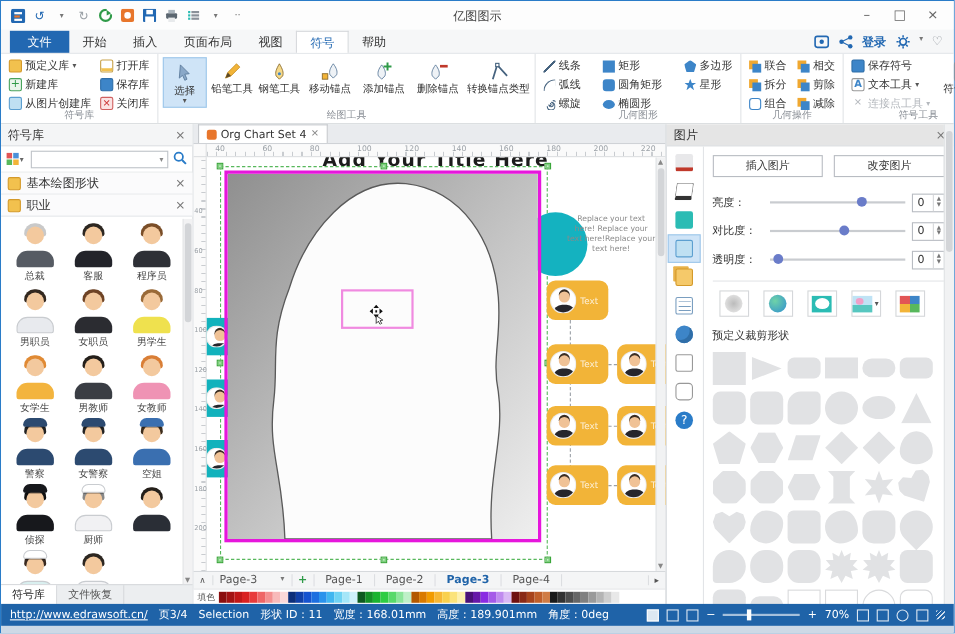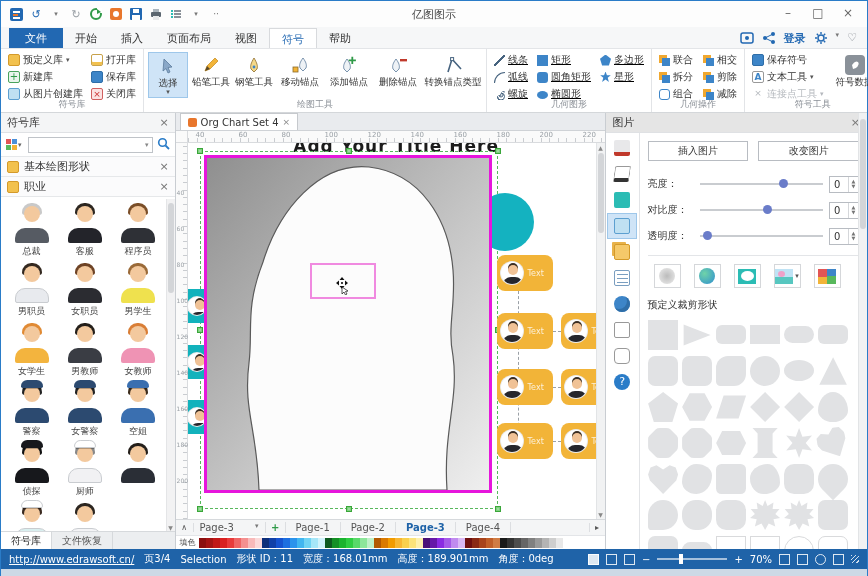--- a/index.html
+++ b/index.html
@@ -419,21 +419,21 @@
               <path d="M6 17 L10 4 L19 14" fill="none" stroke="#46637f" stroke-width="1.6"></path>
               <rect x="8.6" y="2.6" width="3" height="3" fill="#fff" stroke="#46637f"></rect>
             </svg>
           </span>
         <span class="cap">转换锚点类型</span>
       </div>
       <div class="rgroup-label">绘图工具</div>
     </div>
 
     <div class="rgroup">
-      <div class="smallcols" style="gap:3px;text-decoration:underline;">
+      <div class="smallcols" style="gap:14px;">
         <div class="scol">
           <div class="sbtn">
               <span class="gi gi-line"></span>
               <span>线条</span>
             </div>
           <div class="sbtn">
               <span class="gi gi-arc"></span>
               <span>弧线</span>
             </div>
           <div class="sbtn">
@@ -754,20 +754,21 @@
             <span style="top: 154px; font-size: 6px;">100</span>
             <span style="top: 190px; font-size: 6px;">120</span>
             <span style="top: 226px; font-size: 6px;">140</span>
             <span style="top: 262px; font-size: 6px;">160</span>
             <span style="top: 298px; font-size: 6px;">180</span>
             <span style="top: 334px; font-size: 6px;">200</span>
           </div>
         <div class="viewport" id="viewport">
           <div class="page-title">Add Your Title Here</div>
           <div class="teal-circle"></div>
+          <div class="replace-text">Replace your text here! Replace your text here!Replace your text here!</div>
           <div class="dash v" style="left:330px;top:148px;height:150px;"></div>
           <div class="dash h" style="left:330px;top:188px;width:43px;"></div>
           <div class="dash h" style="left:330px;top:244px;width:43px;"></div>
           <div class="dash h" style="left:330px;top:298px;width:43px;"></div>
           <div id="org-layer">
               <div class="org-box" style="left: 309px; top: 112px;">
                 <span class="mava"></span>
                 <span class="boxlbl">Text</span>
               </div>
               <div class="org-box" style="left: 309px; top: 170px;">

